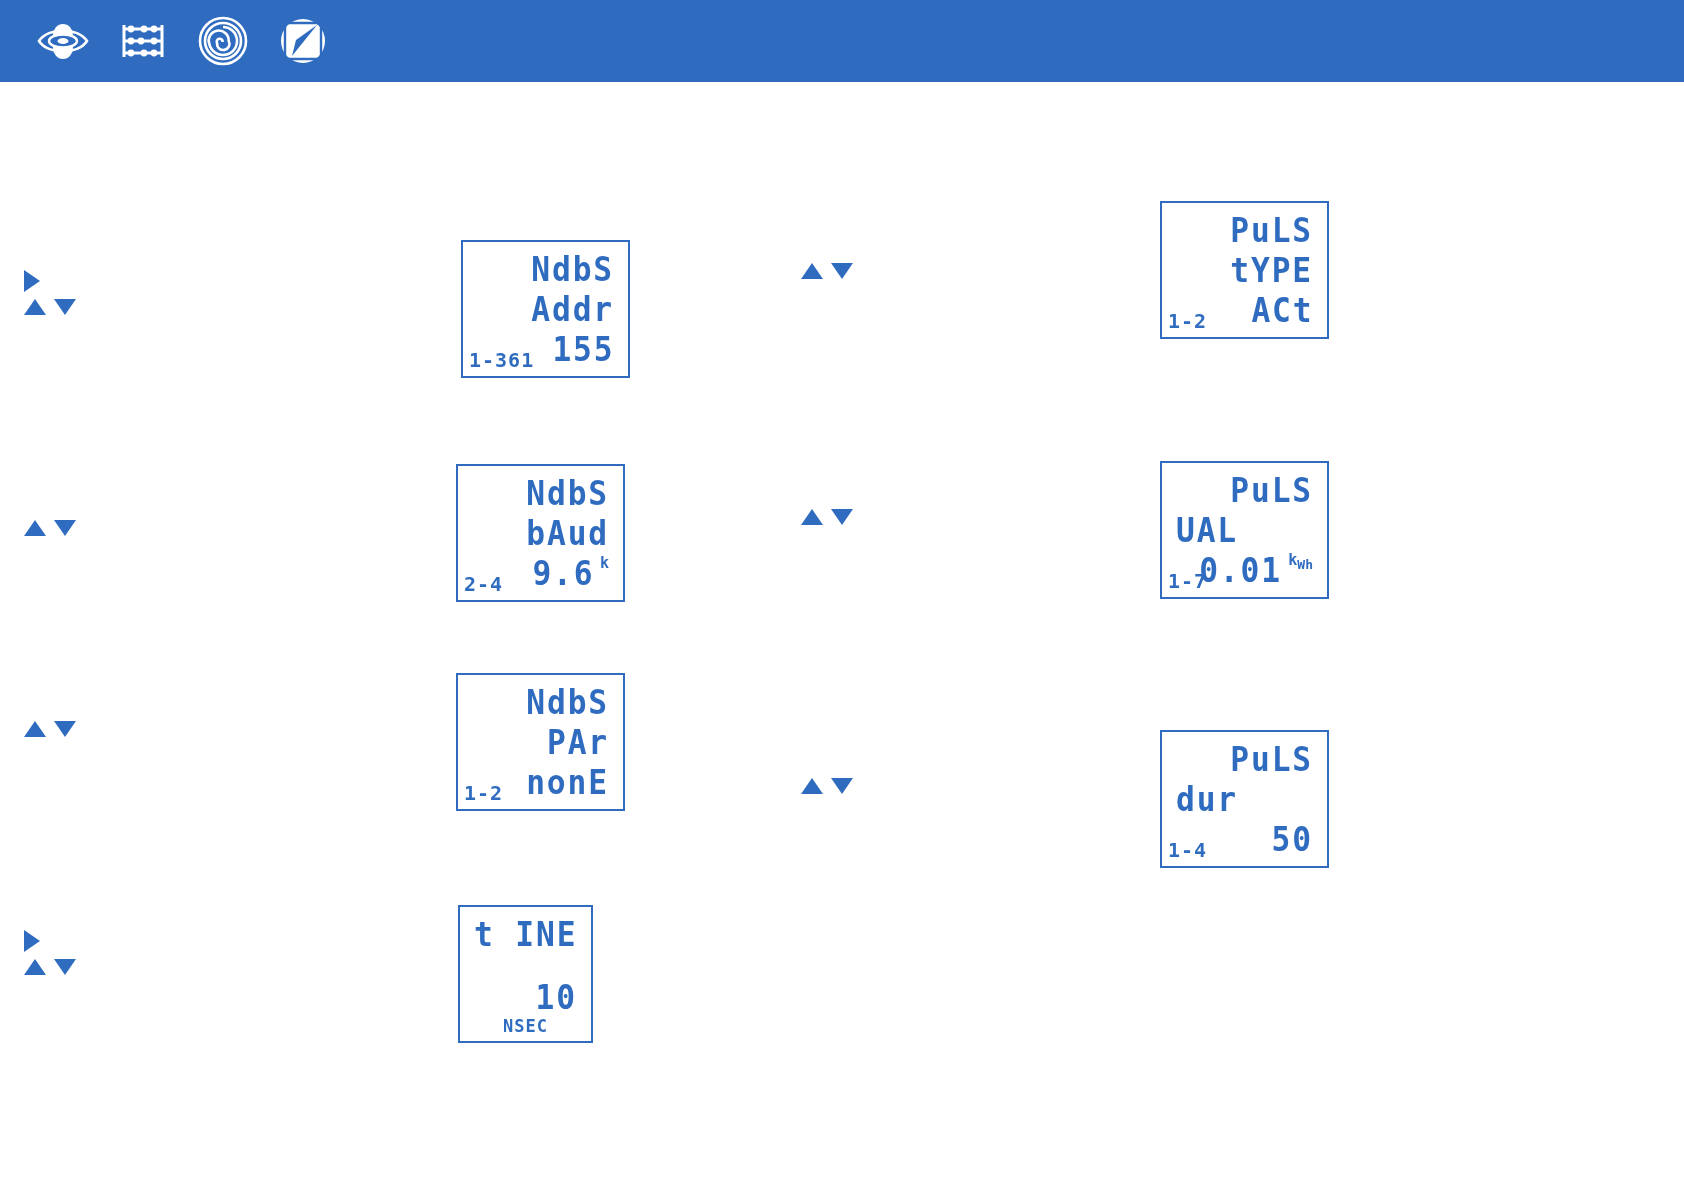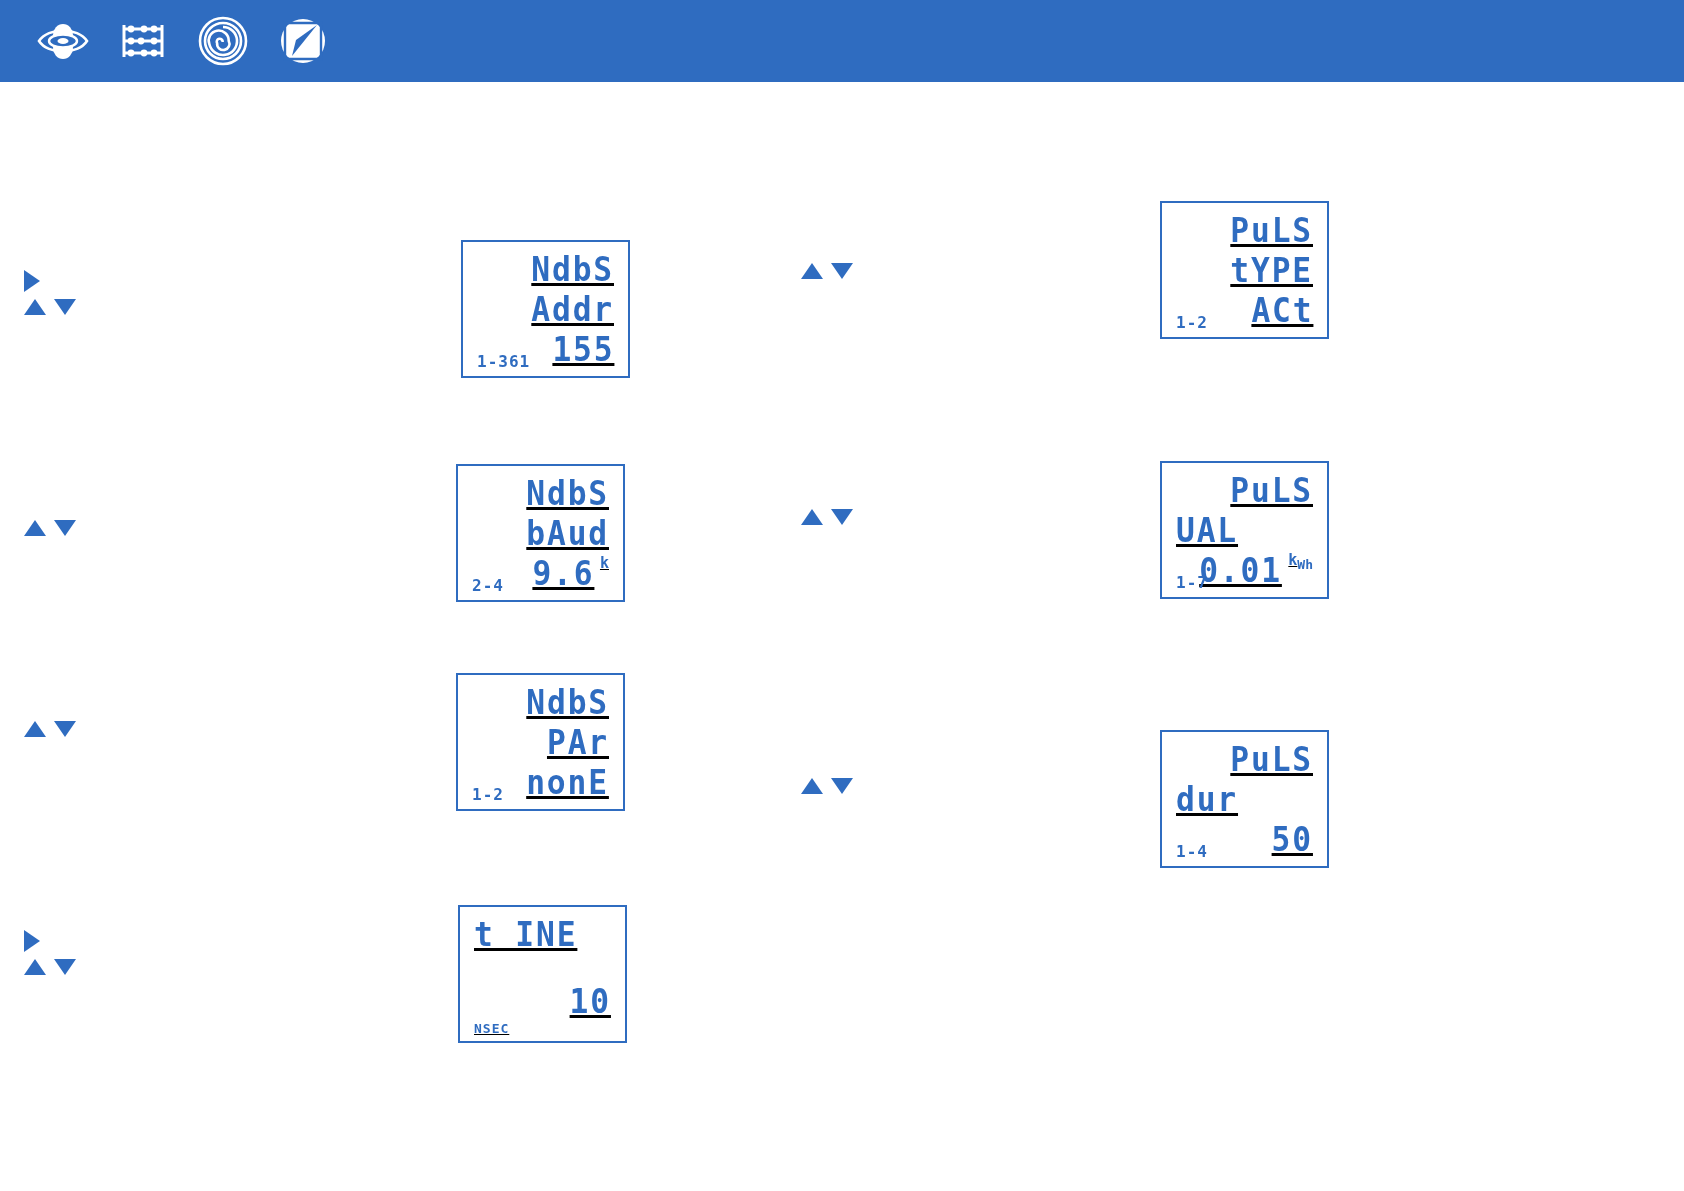--- a/index.html
+++ b/index.html
@@ -79,21 +79,20 @@
     box-sizing: border-box;
   }
   .lcd-inner {
     position: relative;
     width: 100%;
     height: 100%;
     padding: 10px 14px 6px 14px;
     box-sizing: border-box;
     display: flex;
     flex-direction: column;
-    text-decoration: underline;
   }
   .seg {
     font-family: "DejaVu Sans Mono", "Liberation Mono", monospace;
     color: #2f6cc0;
     font-weight: bold;
     letter-spacing: 2px;
     line-height: 1.0;
   }
   .lcd-line {
     font-size: 34px;
@@ -121,28 +120,28 @@
     font-size: 15px;
     letter-spacing: 0px;
     padding-bottom: 2px;
   }
   .lcd-unit .sub {
     font-size: 13px;
     vertical-align: sub;
   }
   .lcd-range {
     position: absolute;
-    left: 14px;
+    left: 6px;
     bottom: 6px;
-    font-size: 16px;
+    font-size: 20px;
     letter-spacing: 1px;
   }
   .lcd-unit-bottom {
-    font-size: 13px;
-    text-align: left;
+    font-size: 17px;
+    text-align: center;
     letter-spacing: 1px;
     width: 100%;
   }
   .spacer { flex: 1 1 auto; }
 </style>
 </head>
 <body>
 
 <div id="brand-bar">
   <div id="brand-icons">
@@ -288,21 +287,21 @@
     <div class="seg lcd-line">NdbS</div>
     <div class="seg lcd-line">PAr</div>
     <div class="lcd-value-row">
       <span class="seg lcd-value">nonE</span>
     </div>
     <div class="spacer"></div>
     <div class="seg lcd-range">1-2</div>
   </div>
 </div>
 
-<div class="lcd" style="left:458px; top:905px; width:169px; height:138px;">
+<div class="lcd" style="left:458px; top:905px; width:135px; height:138px;">
   <div class="lcd-inner">
     <div class="seg lcd-line left">t INE</div>
     <div class="spacer"></div>
     <div class="lcd-value-row">
       <span class="seg lcd-value">10</span>
     </div>
     <div class="seg lcd-unit-bottom">NSEC</div>
   </div>
 </div>
 

